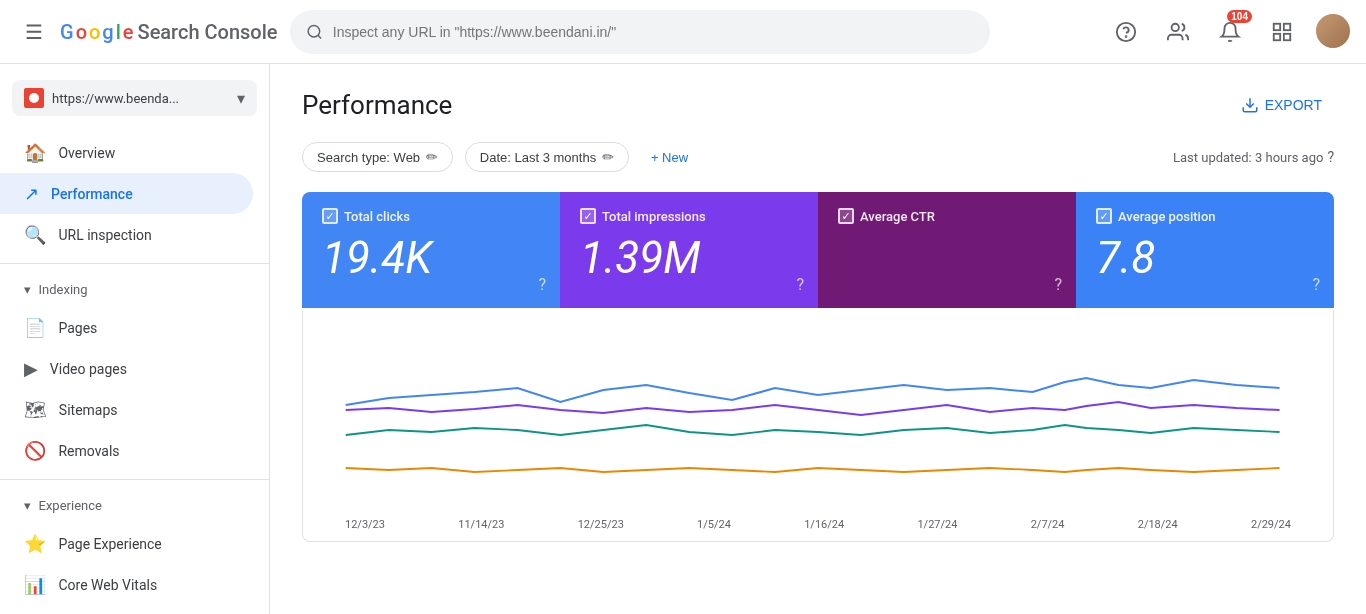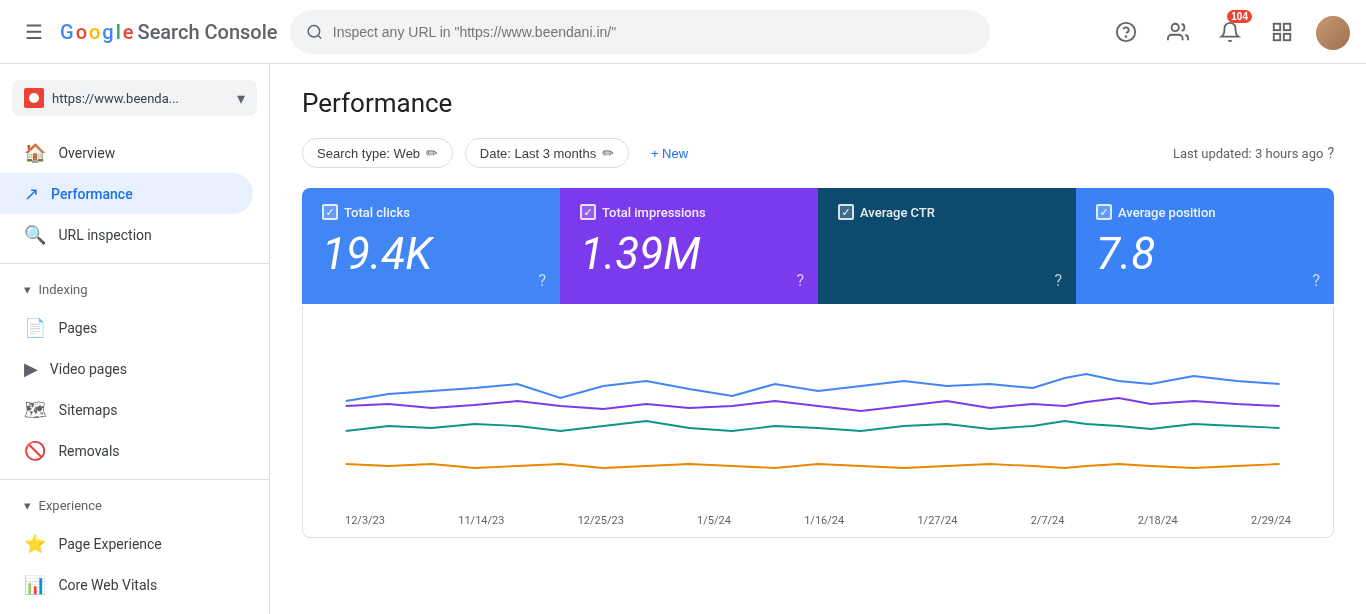--- a/index.html
+++ b/index.html
@@ -22,21 +22,21 @@
     .logo-text { font-size: 18px; color: #5f6368; font-weight: 400; margin-left: 2px; }
     .search-bar {
       flex: 1; max-width: 700px; display: flex; align-items: center;
       background: #f1f3f4; border-radius: 24px; padding: 0 16px; height: 44px;
       gap: 10px;
     }
     .search-bar input {
       border: none; background: transparent; outline: none; font-size: 14px;
       color: #3c4043; width: 100%;
     }
-    .topbar-right { margin-left: auto; display: flex; align-items: flex-end; gap: 16px; }
+    .topbar-right { margin-left: auto; display: flex; align-items: flex-start; gap: 16px; }
     .icon-btn { cursor: pointer; color: #5f6368; font-size: 20px; background: none; border: none; display: flex; align-items: center; justify-content: center; width: 36px; height: 36px; border-radius: 50%; }
     .notif-btn { position: relative; }
     .notif-badge {
       position: absolute; top: -4px; right: -4px;
       background: #ea4335; color: #fff; font-size: 10px;
       border-radius: 10px; padding: 1px 4px; font-weight: 600; min-width: 16px; text-align: center;
     }
     .avatar { width: 34px; height: 34px; border-radius: 50%; background: #c5a882; cursor: pointer; overflow: hidden; display: flex; align-items: center; justify-content: center; }
     .avatar-img { width: 100%; height: 100%; background: linear-gradient(135deg, #c49a72, #a0714f); border-radius: 50%; }
 
@@ -102,21 +102,21 @@
 
     
     .metric-cards { display: flex; margin-bottom: 2px; }
     .metric-card {
       flex: 1; padding: 16px 20px; position: relative; cursor: pointer;
     }
     .metric-card:first-child { border-radius: 8px 0 0 0; }
     .metric-card:last-child { border-radius: 0 8px 0 0; }
     .card-clicks { background: #4285f4; }
     .card-impressions { background: #7c3aed; }
-    .card-ctr { background: #0c4a6e; }
+    .card-ctr { background: #701a75; }
     .card-position { background: #3b82f6; }
     .card-header { display: flex; align-items: center; gap: 6px; margin-bottom: 8px; }
     .card-checkbox { width: 16px; height: 16px; border: 2px solid rgba(255,255,255,0.8); border-radius: 2px; display: flex; align-items: center; justify-content: center; background: rgba(255,255,255,0.2); }
     .card-checkbox::after { content: '✓'; color: #fff; font-size: 11px; }
     .card-label { font-size: 13px; color: rgba(255,255,255,0.9); font-weight: 500; }
     .card-value { font-size: 44px; font-weight: 400; color: #fff; margin-bottom: 8px; font-style: italic; }
     .card-info { position: absolute; bottom: 14px; right: 14px; color: rgba(255,255,255,0.7); font-size: 16px; cursor: pointer; }
 
     
     .chart-container {
@@ -258,20 +258,28 @@
       <span class="nav-icon">📊</span>
       <span>Core Web Vitals</span>
     </div>
 
   </div>
 
   <div class="main-content">
 
     <div class="page-header">
       <h1 class="page-title">Performance</h1>
+      <button class="export-btn">
+        <svg width="18" height="18" viewBox="0 0 24 24" fill="none" stroke="#1a73e8" stroke-width="2">
+            <path d="M21 15v4a2 2 0 01-2 2H5a2 2 0 01-2-2v-4"></path>
+            <polyline points="7 10 12 15 17 10"></polyline>
+            <line x1="12" y1="15" x2="12" y2="3"></line>
+          </svg>
+        <span>EXPORT</span>
+      </button>
     </div>
 
     <div class="filter-bar">
       <button class="filter-chip">
         <span>Search type: Web</span>
         <span class="edit-icon">✏</span>
       </button>
       <button class="filter-chip">
         <span>Date: Last 3 months</span>
         <span class="edit-icon">✏</span>

